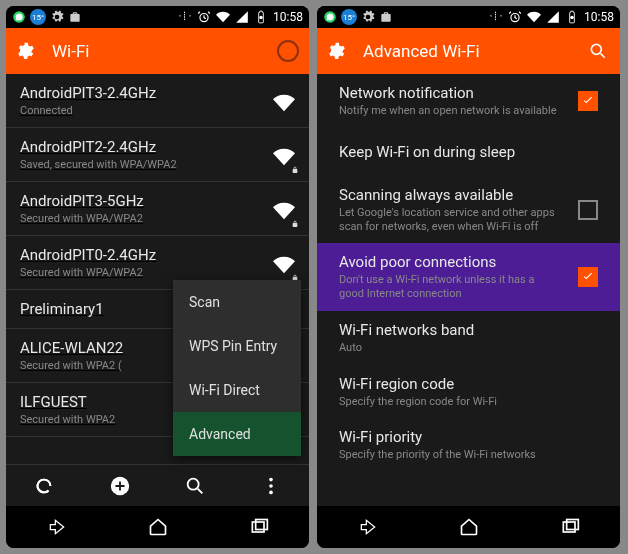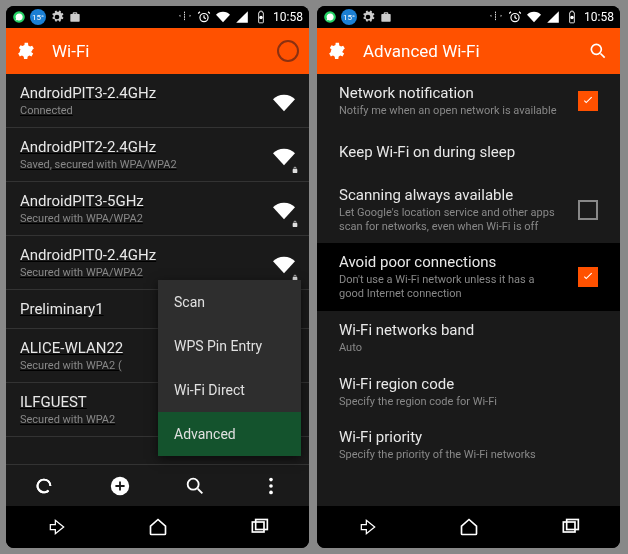--- a/index.html
+++ b/index.html
@@ -31,31 +31,31 @@
   .wifi-lock { position: relative; }
   .tiny-lock { position: absolute; right: -4px; bottom: -3px; width: 8px; height: 8px; }
   .tiny-lock svg { fill: #ddd; }
   .bottom-toolbar { position: absolute; bottom: 42px; left: 0; right: 0; height: 42px; background: #1a1a1a; border-top: 1px solid #333; display: flex; align-items: center; justify-content: space-around; }
   .toolbar-btn { width: 28px; height: 28px; display: flex; align-items: center; justify-content: center; }
   .toolbar-btn svg { fill: #fff; width: 22px; height: 22px; }
   .nav-bar { position: absolute; bottom: 0; left: 0; right: 0; height: 42px; background: #000; display: flex; align-items: center; justify-content: space-around; }
   .nav-btn { width: 28px; height: 28px; display: flex; align-items: center; justify-content: center; }
   .nav-btn svg { fill: #fff; stroke: #fff; }
   .nav-btn-back svg { stroke-width: 1.5; fill: none; transform: scaleX(-1); }
-  .overflow-menu { position: absolute; right: 8px; bottom: 50px; width: 143px; background: #2e2e2e; box-shadow: 0 3px 10px rgba(0,0,0,0.6); z-index: 10; }
+  .overflow-menu { position: absolute; right: 8px; bottom: 50px; width: 128px; background: #2e2e2e; box-shadow: 0 3px 10px rgba(0,0,0,0.6); z-index: 10; }
   .menu-item { padding: 14px 16px; color: #e0e0e0; font-size: 14px; }
   .menu-item.highlighted { background: #14532d; }
   .setting-item { padding: 10px 22px; display: flex; align-items: center; justify-content: space-between; min-height: 48px; }
   .setting-info { flex: 1; padding-right: 10px; }
   .setting-title { color: #e8e8e8; font-size: 15px; }
   .setting-sub { color: #888; font-size: 11px; margin-top: 2px; line-height: 1.25; }
   .checkbox { width: 20px; height: 20px; border: 2px solid #888; display: flex; align-items: center; justify-content: center; }
   .checkbox.checked { background: #ff5100; border-color: #ff5100; }
   .checkbox.checked svg { fill: #fff; width: 14px; height: 14px; }
-  .setting-item.highlighted { background: #000000; gap: 28px; }
+  .setting-item.highlighted { background: #4c1d95; gap: 28px; }
   .content2 { background: #1a1a1a; height: 432px; overflow: hidden; }
 </style>
 </head>
 <body>
 
 <div class="container">
 
   <div class="phone">
 
     <div class="status-bar">

